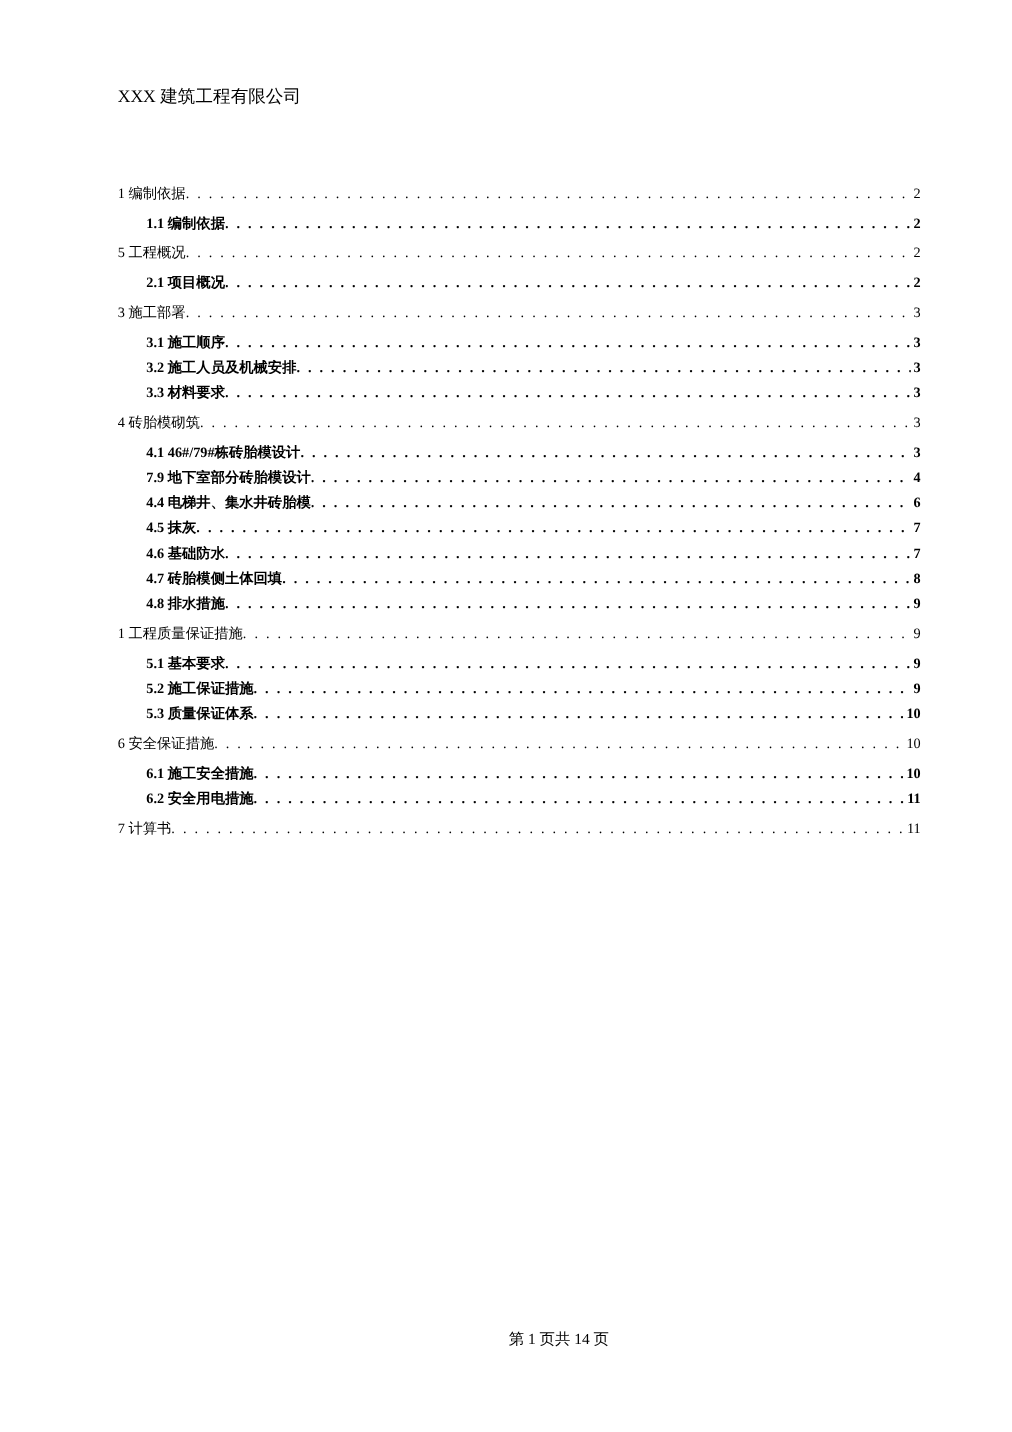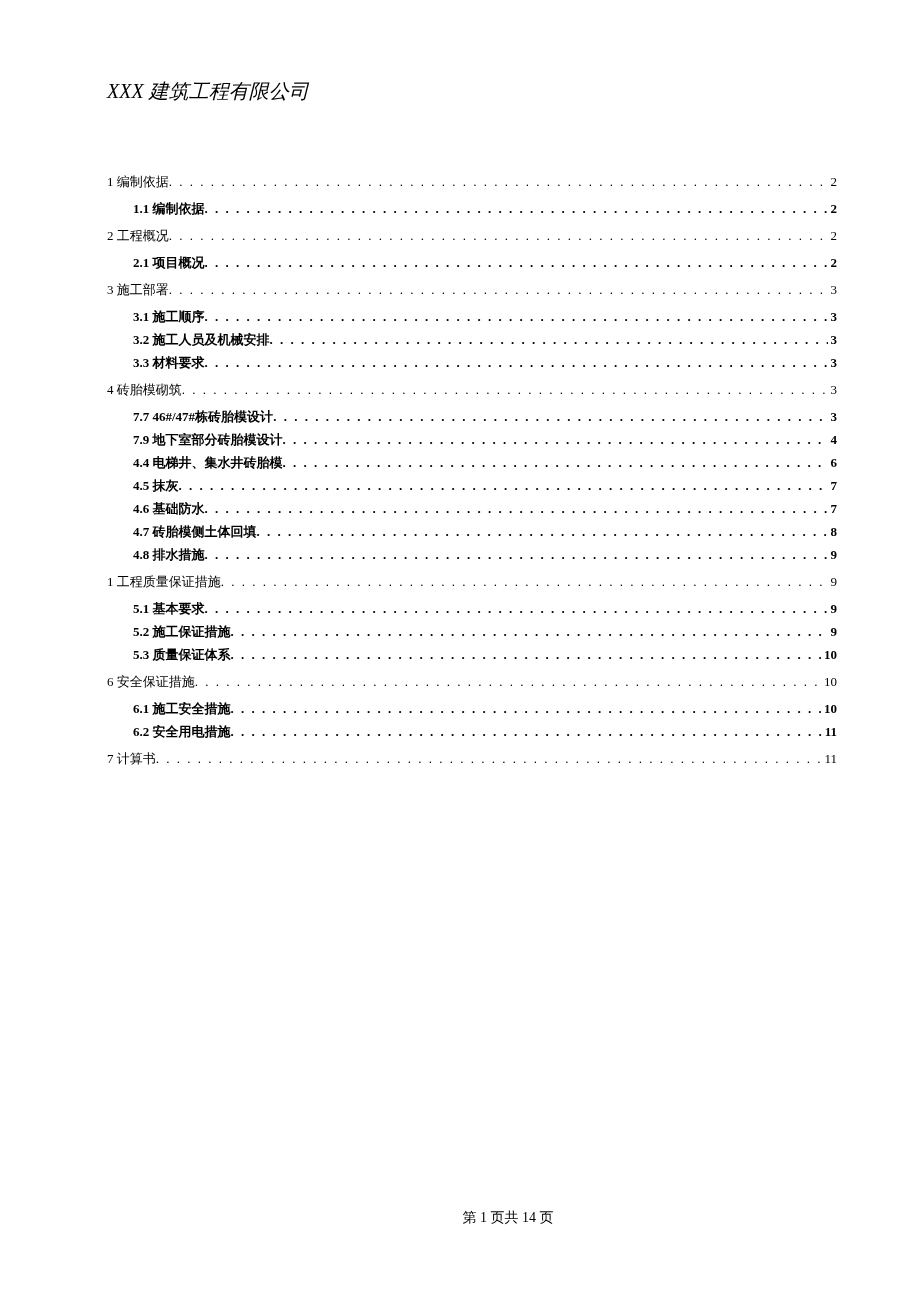--- a/index.html
+++ b/index.html
@@ -8,23 +8,22 @@
       font-family: "SimSun", "宋体", serif;
       width: 920px;
       height: 1302px;
       position: relative;
       color: #000;
     }
     .page {
       padding: 78px 83px 0 107px;
     }
     .header {
-      font-size: 20px;
+      font-size: 16px;
       margin-bottom: 70px;
-      font-style: italic;
     }
     .toc-line {
       display: flex;
       align-items: baseline;
       font-size: 13px;
       line-height: 1;
       margin-bottom: 10px;
       white-space: nowrap;
       overflow: hidden;
     }
@@ -76,21 +75,21 @@
         <span class="toc-title">1 编制依据</span>
         <span class="toc-dots"></span>
         <span class="toc-page">2</span>
       </div>
       <div class="toc-line level-2">
         <span class="toc-title">1.1 编制依据</span>
         <span class="toc-dots"></span>
         <span class="toc-page">2</span>
       </div>
       <div class="toc-line level-1">
-        <span class="toc-title">2 工程概况</span>
+        <span class="toc-title">5 工程概况</span>
         <span class="toc-dots"></span>
         <span class="toc-page">2</span>
       </div>
       <div class="toc-line level-2">
         <span class="toc-title">2.1 项目概况</span>
         <span class="toc-dots"></span>
         <span class="toc-page">2</span>
       </div>
       <div class="toc-line level-1">
         <span class="toc-title">3 施工部署</span>
@@ -111,21 +110,21 @@
         <span class="toc-title">3.3 材料要求</span>
         <span class="toc-dots"></span>
         <span class="toc-page">3</span>
       </div>
       <div class="toc-line level-1">
         <span class="toc-title">4 砖胎模砌筑</span>
         <span class="toc-dots"></span>
         <span class="toc-page">3</span>
       </div>
       <div class="toc-line level-2">
-        <span class="toc-title">7.7 46#/47#栋砖胎模设计</span>
+        <span class="toc-title">4.1 46#/79#栋砖胎模设计</span>
         <span class="toc-dots"></span>
         <span class="toc-page">3</span>
       </div>
       <div class="toc-line level-2">
         <span class="toc-title">7.9 地下室部分砖胎模设计</span>
         <span class="toc-dots"></span>
         <span class="toc-page">4</span>
       </div>
       <div class="toc-line level-2">
         <span class="toc-title">4.4 电梯井、集水井砖胎模</span>

